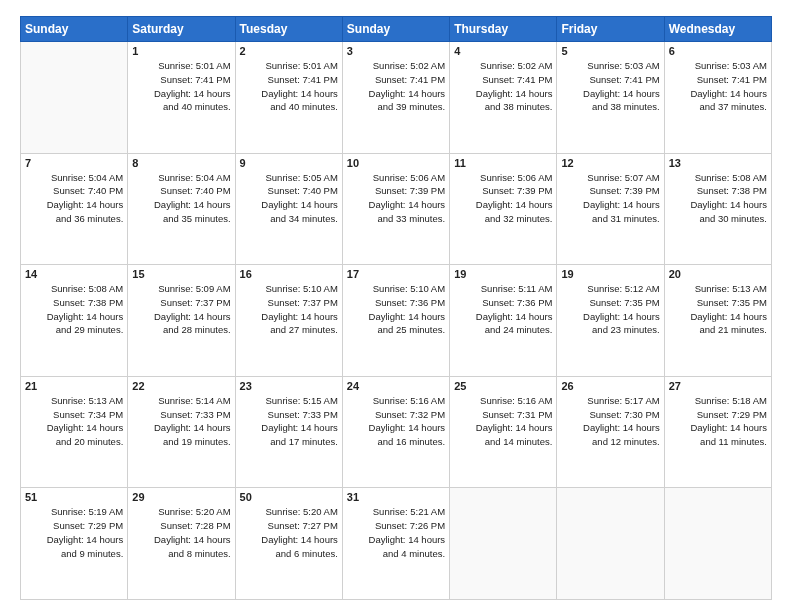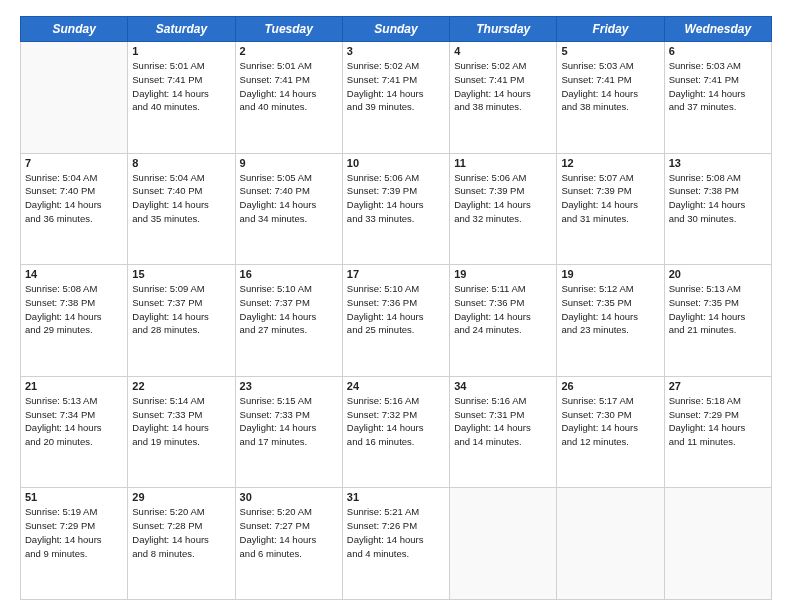--- a/index.html
+++ b/index.html
@@ -48,23 +48,22 @@
       border-collapse: collapse;
       width: 100%;
       table-layout: fixed;
     }
     .calendar th {
       background: #2a6fc9;
       color: #fff;
       font-size: 12px;
       font-weight: bold;
       padding: 5px 4px;
-      text-align: center;
+      text-align: left;
       border: 1px solid #1a5ab0;
-      font-style: italic;
     }
     .calendar td {
       border: 1px solid #d0d0d0;
       vertical-align: top;
       padding: 3px 4px;
       font-size: 10px;
       color: #222;
       height: 78px;
       background: #fff;
     }
@@ -77,20 +76,21 @@
     .day-num {
       font-weight: bold;
       font-size: 11px;
       display: block;
       margin-bottom: 2px;
     }
     .day-info {
       font-size: 9.5px;
       line-height: 1.45;
       color: #222;
+      text-align: right;
     }
   </style>
 </head>
 <body>
 
 <div class="page">
 
   <table class="calendar">
     <thead>
       <tr>
@@ -202,21 +202,21 @@
           </td>
           <td>
             <span class="day-num">23</span>
             <div class="day-info">Sunrise: 5:15 AM<br>Sunset: 7:33 PM<br>Daylight: 14 hours<br>and 17 minutes.</div>
           </td>
           <td>
             <span class="day-num">24</span>
             <div class="day-info">Sunrise: 5:16 AM<br>Sunset: 7:32 PM<br>Daylight: 14 hours<br>and 16 minutes.</div>
           </td>
           <td>
-            <span class="day-num">34</span>
+            <span class="day-num">25</span>
             <div class="day-info">Sunrise: 5:16 AM<br>Sunset: 7:31 PM<br>Daylight: 14 hours<br>and 14 minutes.</div>
           </td>
           <td>
             <span class="day-num">26</span>
             <div class="day-info">Sunrise: 5:17 AM<br>Sunset: 7:30 PM<br>Daylight: 14 hours<br>and 12 minutes.</div>
           </td>
           <td>
             <span class="day-num">27</span>
             <div class="day-info">Sunrise: 5:18 AM<br>Sunset: 7:29 PM<br>Daylight: 14 hours<br>and 11 minutes.</div>
           </td>
@@ -224,21 +224,21 @@
         <tr>
           <td>
             <span class="day-num">51</span>
             <div class="day-info">Sunrise: 5:19 AM<br>Sunset: 7:29 PM<br>Daylight: 14 hours<br>and 9 minutes.</div>
           </td>
           <td>
             <span class="day-num">29</span>
             <div class="day-info">Sunrise: 5:20 AM<br>Sunset: 7:28 PM<br>Daylight: 14 hours<br>and 8 minutes.</div>
           </td>
           <td>
-            <span class="day-num">30</span>
+            <span class="day-num">50</span>
             <div class="day-info">Sunrise: 5:20 AM<br>Sunset: 7:27 PM<br>Daylight: 14 hours<br>and 6 minutes.</div>
           </td>
           <td>
             <span class="day-num">31</span>
             <div class="day-info">Sunrise: 5:21 AM<br>Sunset: 7:26 PM<br>Daylight: 14 hours<br>and 4 minutes.</div>
           </td>
           <td class="empty"></td>
           <td class="empty"></td>
           <td class="empty"></td>
         </tr>

